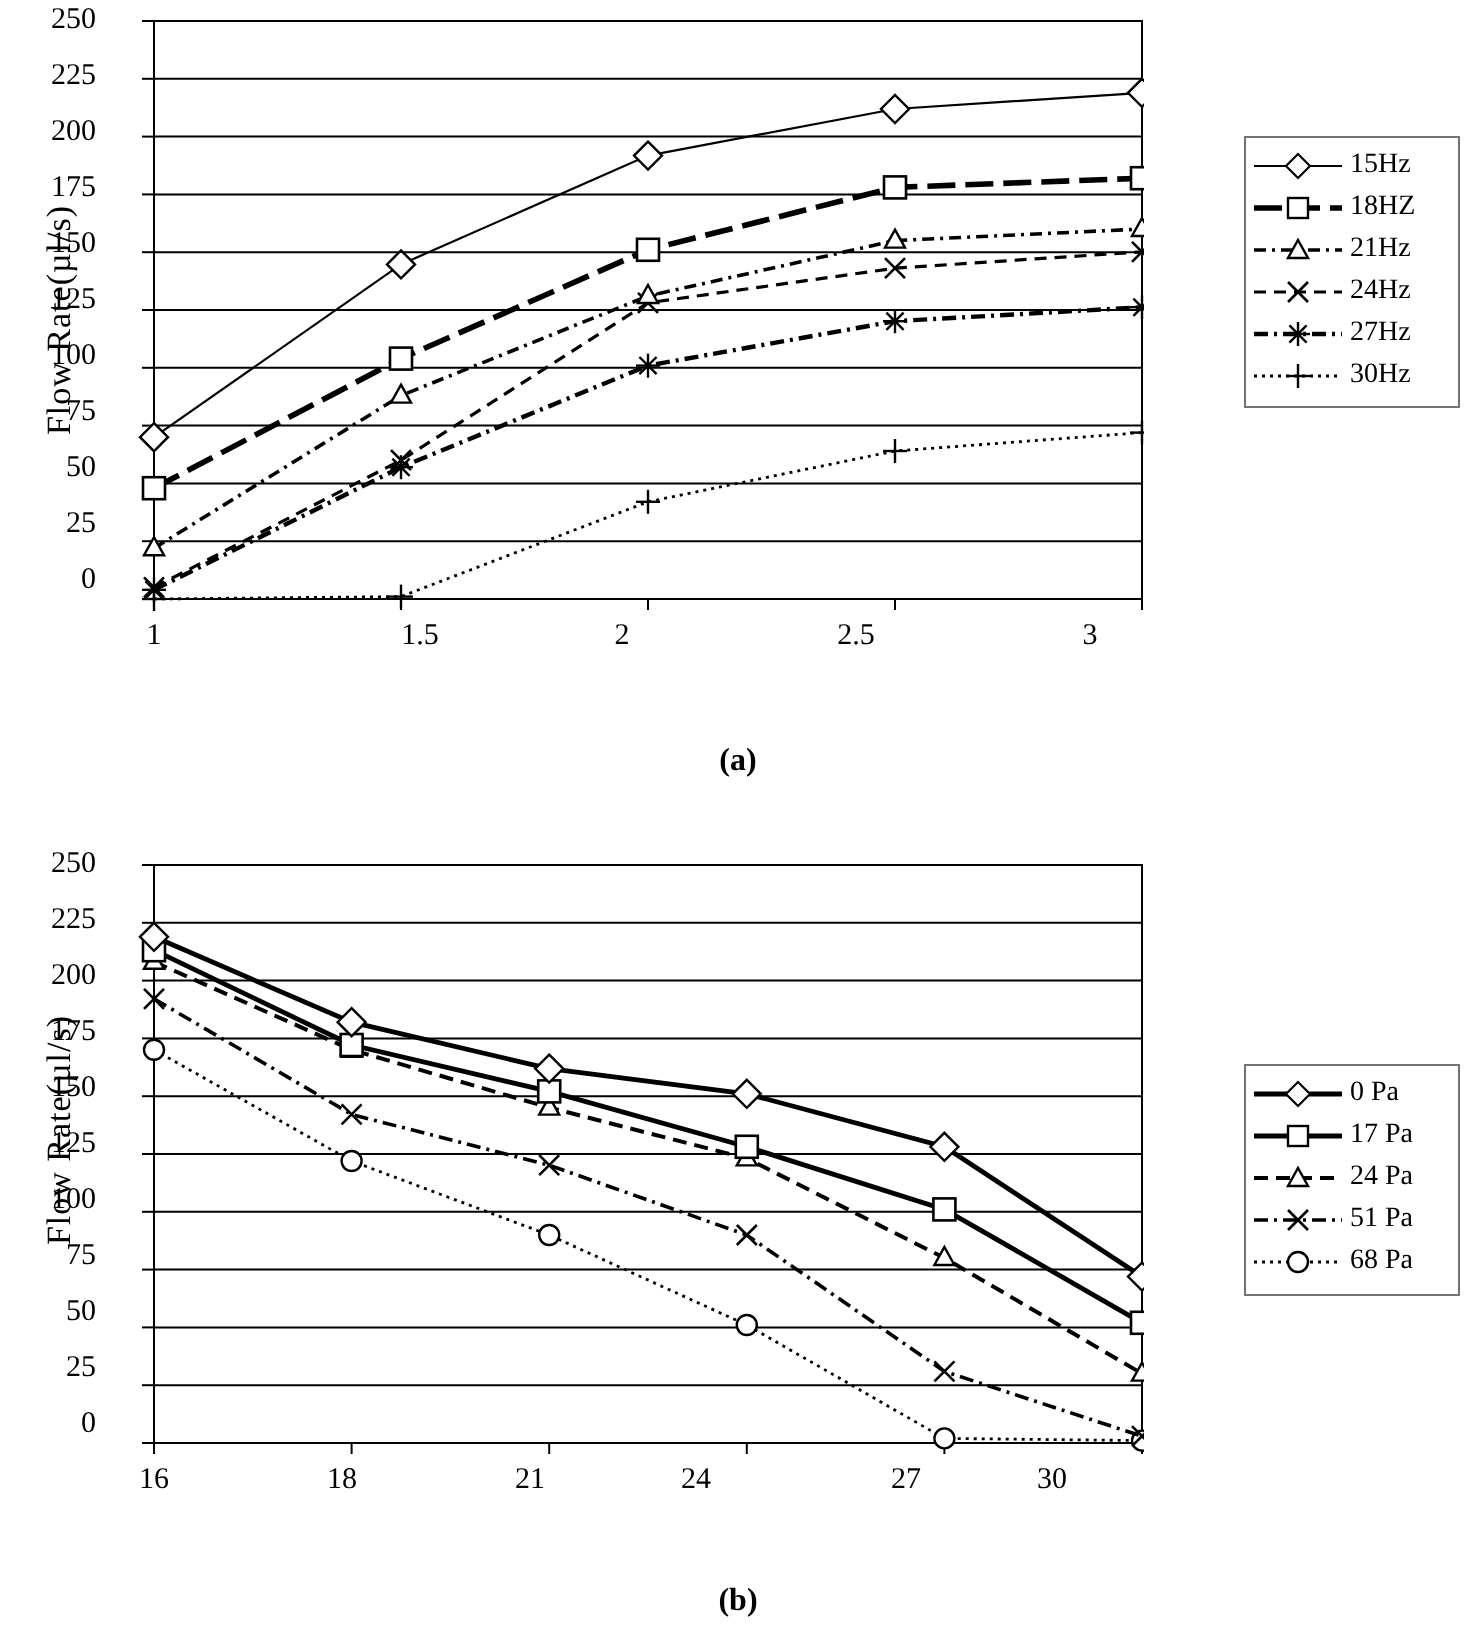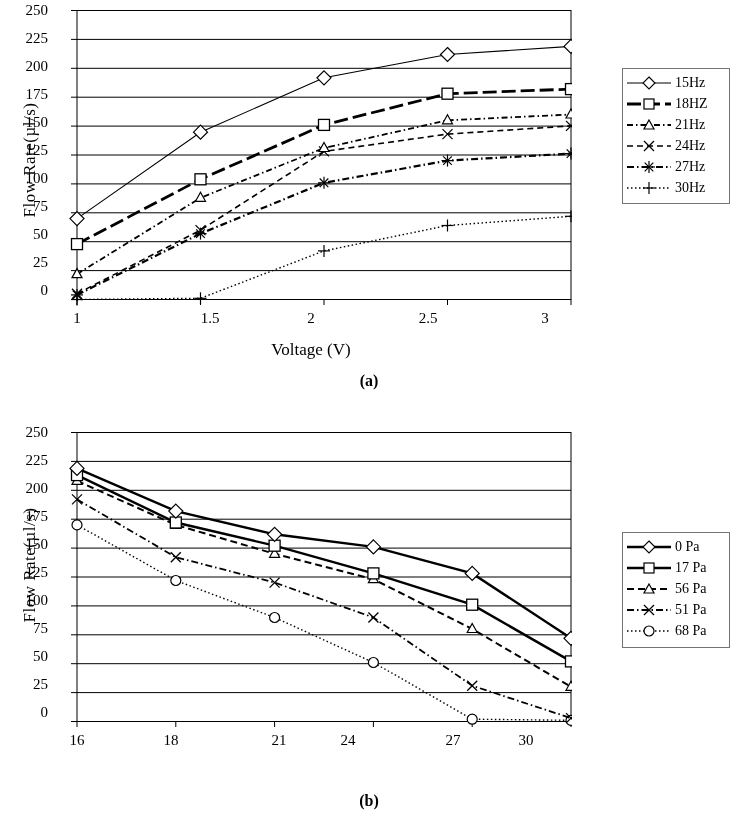--- a/index.html
+++ b/index.html
@@ -103,21 +103,20 @@
     <div class="ticklabel y-tick" style="left:10px; top:226px; width:38px;">50</div>
     <div class="ticklabel y-tick" style="left:10px; top:254px; width:38px;">25</div>
     <div class="ticklabel y-tick" style="left:10px; top:282px; width:38px;">0</div>
 
     <div class="ticklabel x-tick" style="left:57px; top:310px; width:40px;">1</div>
     <div class="ticklabel x-tick" style="left:190px; top:310px; width:40px;">1.5</div>
     <div class="ticklabel x-tick" style="left:291px; top:310px; width:40px;">2</div>
     <div class="ticklabel x-tick" style="left:408px; top:310px; width:40px;">2.5</div>
     <div class="ticklabel x-tick" style="left:525px; top:310px; width:40px;">3</div>
 
-    <div class="xlabel" style="left:57px; top:340px; width:508px;">Voltage (V)</div>
 
     <div class="chart-area" style="left:52px; top:10px;">
       <svg width="520" height="300" viewBox="0 0 520 300">
 
         <g stroke="#000" stroke-width="1" fill="none">
           <rect x="25" y="0.5" width="494" height="289" fill="#fff" stroke="#000"></rect>
           <line x1="25" y1="0.5" x2="519" y2="0.5"></line>
           <line x1="25" y1="29.4" x2="519" y2="29.4"></line>
           <line x1="25" y1="58.3" x2="519" y2="58.3"></line>
           <line x1="25" y1="87.2" x2="519" y2="87.2"></line>
@@ -343,21 +342,21 @@
     <div class="ticklabel y-tick" style="left:10px; top:136px; width:38px;">150</div>
     <div class="ticklabel y-tick" style="left:10px; top:164px; width:38px;">125</div>
     <div class="ticklabel y-tick" style="left:10px; top:192px; width:38px;">100</div>
     <div class="ticklabel y-tick" style="left:10px; top:220px; width:38px;">75</div>
     <div class="ticklabel y-tick" style="left:10px; top:248px; width:38px;">50</div>
     <div class="ticklabel y-tick" style="left:10px; top:276px; width:38px;">25</div>
     <div class="ticklabel y-tick" style="left:10px; top:304px; width:38px;">0</div>
 
     <div class="ticklabel x-tick" style="left:57px; top:332px; width:40px;">16</div>
     <div class="ticklabel x-tick" style="left:151px; top:332px; width:40px;">18</div>
-    <div class="ticklabel x-tick" style="left:259px; top:332px; width:40px;">21</div>
+    <div class="ticklabel x-tick" style="left:245px; top:332px; width:40px;">21</div>
     <div class="ticklabel x-tick" style="left:328px; top:332px; width:40px;">24</div>
     <div class="ticklabel x-tick" style="left:433px; top:332px; width:40px;">27</div>
     <div class="ticklabel x-tick" style="left:506px; top:332px; width:40px;">30</div>
 
 
     <div class="chart-area" style="left:52px; top:32px;">
       <svg width="520" height="300" viewBox="0 0 520 300">
         <g stroke="#000" stroke-width="1" fill="none">
           <rect x="25" y="0.5" width="494" height="289" fill="#fff" stroke="#000"></rect>
           <line x1="25" y1="29.4" x2="519" y2="29.4"></line>
@@ -487,21 +486,21 @@
         </span>
         <span class="legend-text">17 Pa</span>
       </div>
       <div class="legend-row">
         <span class="legend-swatch">
           <svg width="46" height="18">
               <line x1="1" y1="9" x2="45" y2="9" stroke="#000" stroke-width="2" stroke-dasharray="7,4"></line>
               <polygon points="23,4 28,13 18,13" fill="#fff" stroke="#000" stroke-width="1.2"></polygon>
             </svg>
         </span>
-        <span class="legend-text">56 Pa</span>
+        <span class="legend-text">24 Pa</span>
       </div>
       <div class="legend-row">
         <span class="legend-swatch">
           <svg width="46" height="18">
               <line x1="1" y1="9" x2="45" y2="9" stroke="#000" stroke-width="1.8" stroke-dasharray="7,3,1.5,3"></line>
               <g stroke="#000" stroke-width="1.3">
                 <line x1="18" y1="4" x2="28" y2="14"></line>
                 <line x1="18" y1="14" x2="28" y2="4"></line>
               </g>
             </svg>

